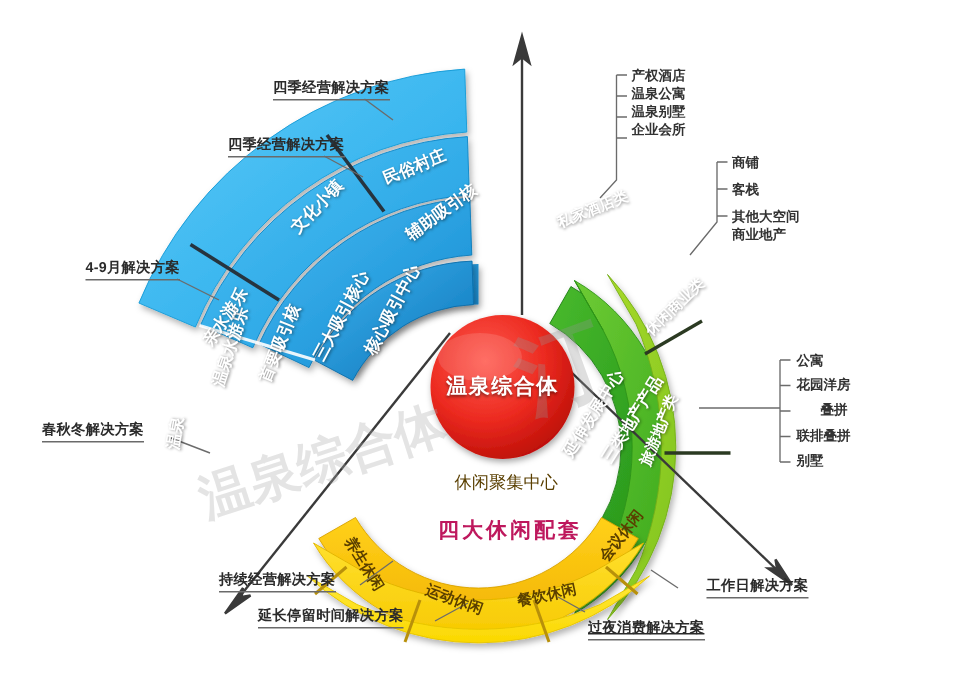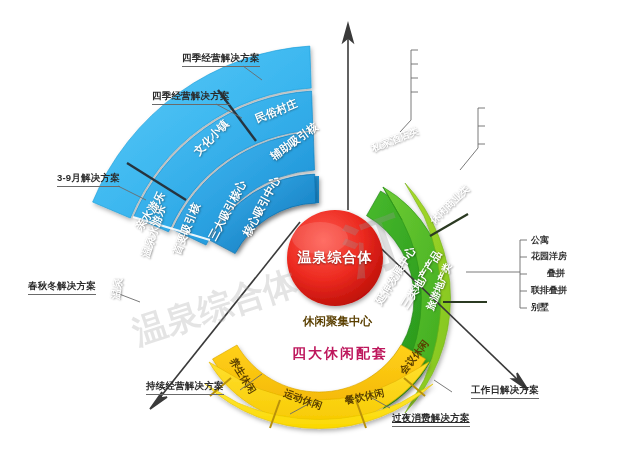--- a/index.html
+++ b/index.html
@@ -214,38 +214,51 @@
 <div style="position:absolute;left:196px;top:146px;transform:rotate(-46deg);transform-origin:left center;font-size:11px;font-weight:bold;color:#fff;text-shadow:0 1px 2px rgba(0,0,0,.45);white-space:nowrap;">文化小镇</div>
 <div style="position:absolute;left:256px;top:112px;transform:rotate(-22deg);transform-origin:left center;font-size:11px;font-weight:bold;color:#fff;text-shadow:0 1px 2px rgba(0,0,0,.45);white-space:nowrap;">民俗村庄</div>
 
 <div style="position:absolute;left:378px;top:296px;transform:rotate(-58deg);transform-origin:left center;font-size:11px;font-weight:bold;color:#fff;text-shadow:0 1px 2px rgba(0,0,0,.45);white-space:nowrap;">延伸发展中心</div>
 <div style="position:absolute;left:404px;top:300px;transform:rotate(-58deg);transform-origin:left center;font-size:11px;font-weight:bold;color:#fff;text-shadow:0 1px 2px rgba(0,0,0,.45);white-space:nowrap;">三类地产产品</div>
 
 <div style="position:absolute;left:430px;top:303px;transform:rotate(-68deg);transform-origin:left center;font-size:10px;font-weight:bold;color:#fff;text-shadow:0 1px 2px rgba(0,0,0,.4);white-space:nowrap;">旅游地产类</div>
 <div style="position:absolute;left:432px;top:215px;transform:rotate(-44deg);transform-origin:left center;font-size:10px;font-weight:bold;color:#fff;text-shadow:0 1px 2px rgba(0,0,0,.4);white-space:nowrap;">休闲商业类</div>
 <div style="position:absolute;left:372px;top:142px;transform:rotate(-22deg);transform-origin:left center;font-size:10px;font-weight:bold;color:#fff;text-shadow:0 1px 2px rgba(0,0,0,.4);white-space:nowrap;">私家酒店类</div>
 
-<div style="position:absolute;left:303px;top:314px;font-size:11.5px;font-weight:bold;color:#5a3f00;text-shadow:0 1px 1px rgba(255,255,255,.55);white-space:nowrap;">休闲聚集中心</div>
+<div style="position:absolute;left:303px;top:314px;font-size:11.5px;font-weight:normal;color:#5a3f00;text-shadow:0 1px 1px rgba(255,255,255,.55);white-space:nowrap;">休闲聚集中心</div>
 <div style="position:absolute;left:292px;top:345px;font-size:14px;font-weight:bold;color:#be185d;text-shadow:0 1px 1px rgba(255,255,255,.55);white-space:nowrap;letter-spacing:2px;">四大休闲配套</div>
 
 <div style="position:absolute;left:232px;top:352px;transform:rotate(58deg);transform-origin:left center;font-size:10px;font-weight:bold;color:#5a3f00;white-space:nowrap;">养生休闲</div>
 <div style="position:absolute;left:284px;top:386px;transform:rotate(20deg);transform-origin:left center;font-size:10px;font-weight:bold;color:#5a3f00;white-space:nowrap;">运动休闲</div>
 <div style="position:absolute;left:345px;top:394px;transform:rotate(-12deg);transform-origin:left center;font-size:10px;font-weight:bold;color:#5a3f00;white-space:nowrap;">餐饮休闲</div>
 <div style="position:absolute;left:402px;top:366px;transform:rotate(-52deg);transform-origin:left center;font-size:10px;font-weight:bold;color:#5a3f00;white-space:nowrap;">会议休闲</div>
 
 <div class="lbl u" style="left:182px;top:52px;">四季经营解决方案</div>
 <div class="lbl u" style="left:152px;top:90px;">四季经营解决方案</div>
-<div class="lbl u" style="left:57px;top:172px;">3-9月解决方案</div>
+<div class="lbl u" style="left:57px;top:172px;">4-9月解决方案</div>
 <div class="lbl u" style="left:28px;top:280px;">春秋冬解决方案</div>
 
 <div class="lbl u" style="left:146px;top:380px;">持续经营解决方案</div>
+<div class="lbl u" style="left:172px;top:404px;">延长停留时间解决方案</div>
 <div class="lbl u" style="left:392px;top:412px;text-decoration:underline;">过夜消费解决方案</div>
 <div class="lbl u" style="left:471px;top:384px;">工作日解决方案</div>
 
-
+<div style="position:absolute;left:421px;top:44px;">
+  <div class="leaf" style="position:static;">产权酒店</div>
+  <div class="leaf" style="position:static;">温泉公寓</div>
+  <div class="leaf" style="position:static;">温泉别墅</div>
+  <div class="leaf" style="position:static;">企业会所</div>
+</div>
+
+<div style="position:absolute;left:488px;top:102px;">
+  <div class="leaf" style="position:static;margin-bottom:6px;">商铺</div>
+  <div class="leaf" style="position:static;margin-bottom:6px;">客栈</div>
+  <div class="leaf" style="position:static;">其他大空间</div>
+  <div class="leaf" style="position:static;">商业地产</div>
+</div>
 
 <div style="position:absolute;left:531px;top:234px;">
   <div class="leaf" style="position:static;margin-bottom:4px;">公寓</div>
   <div class="leaf" style="position:static;margin-bottom:5px;">花园洋房</div>
   <div class="leaf" style="position:static;margin-bottom:5px;margin-left:16px;">叠拼</div>
   <div class="leaf" style="position:static;margin-bottom:5px;">联排叠拼</div>
   <div class="leaf" style="position:static;">别墅</div>
 </div>
 
 </div>

